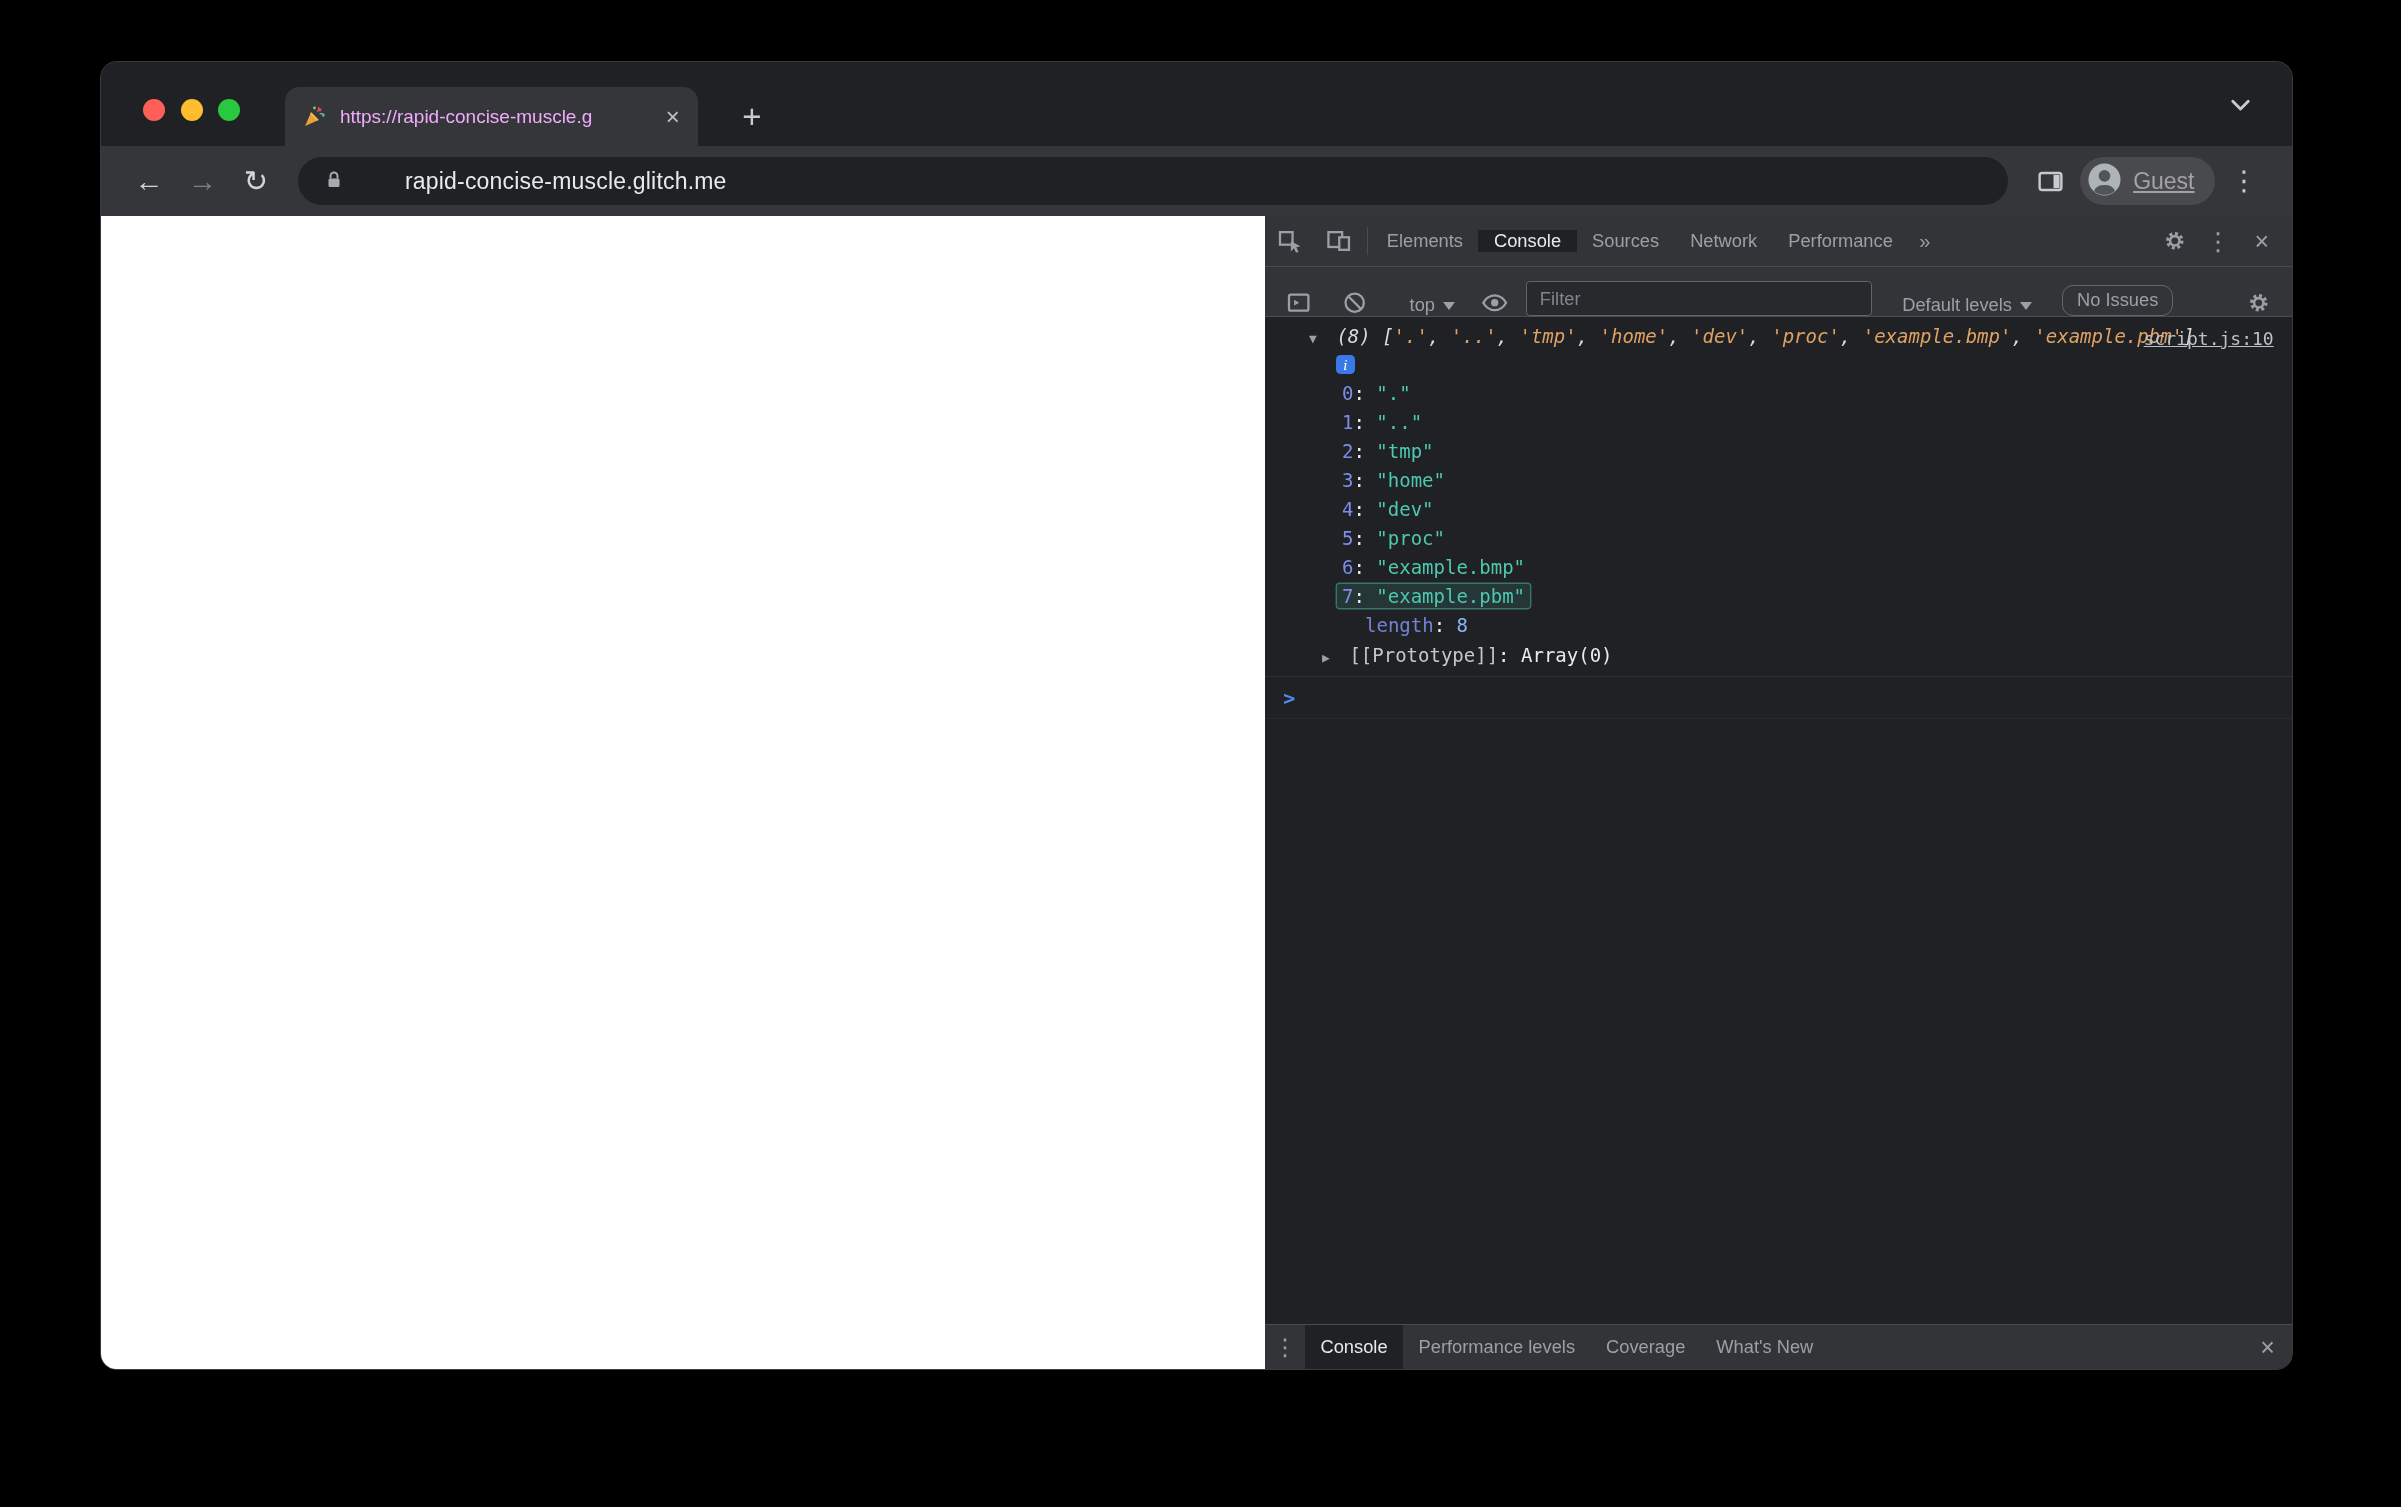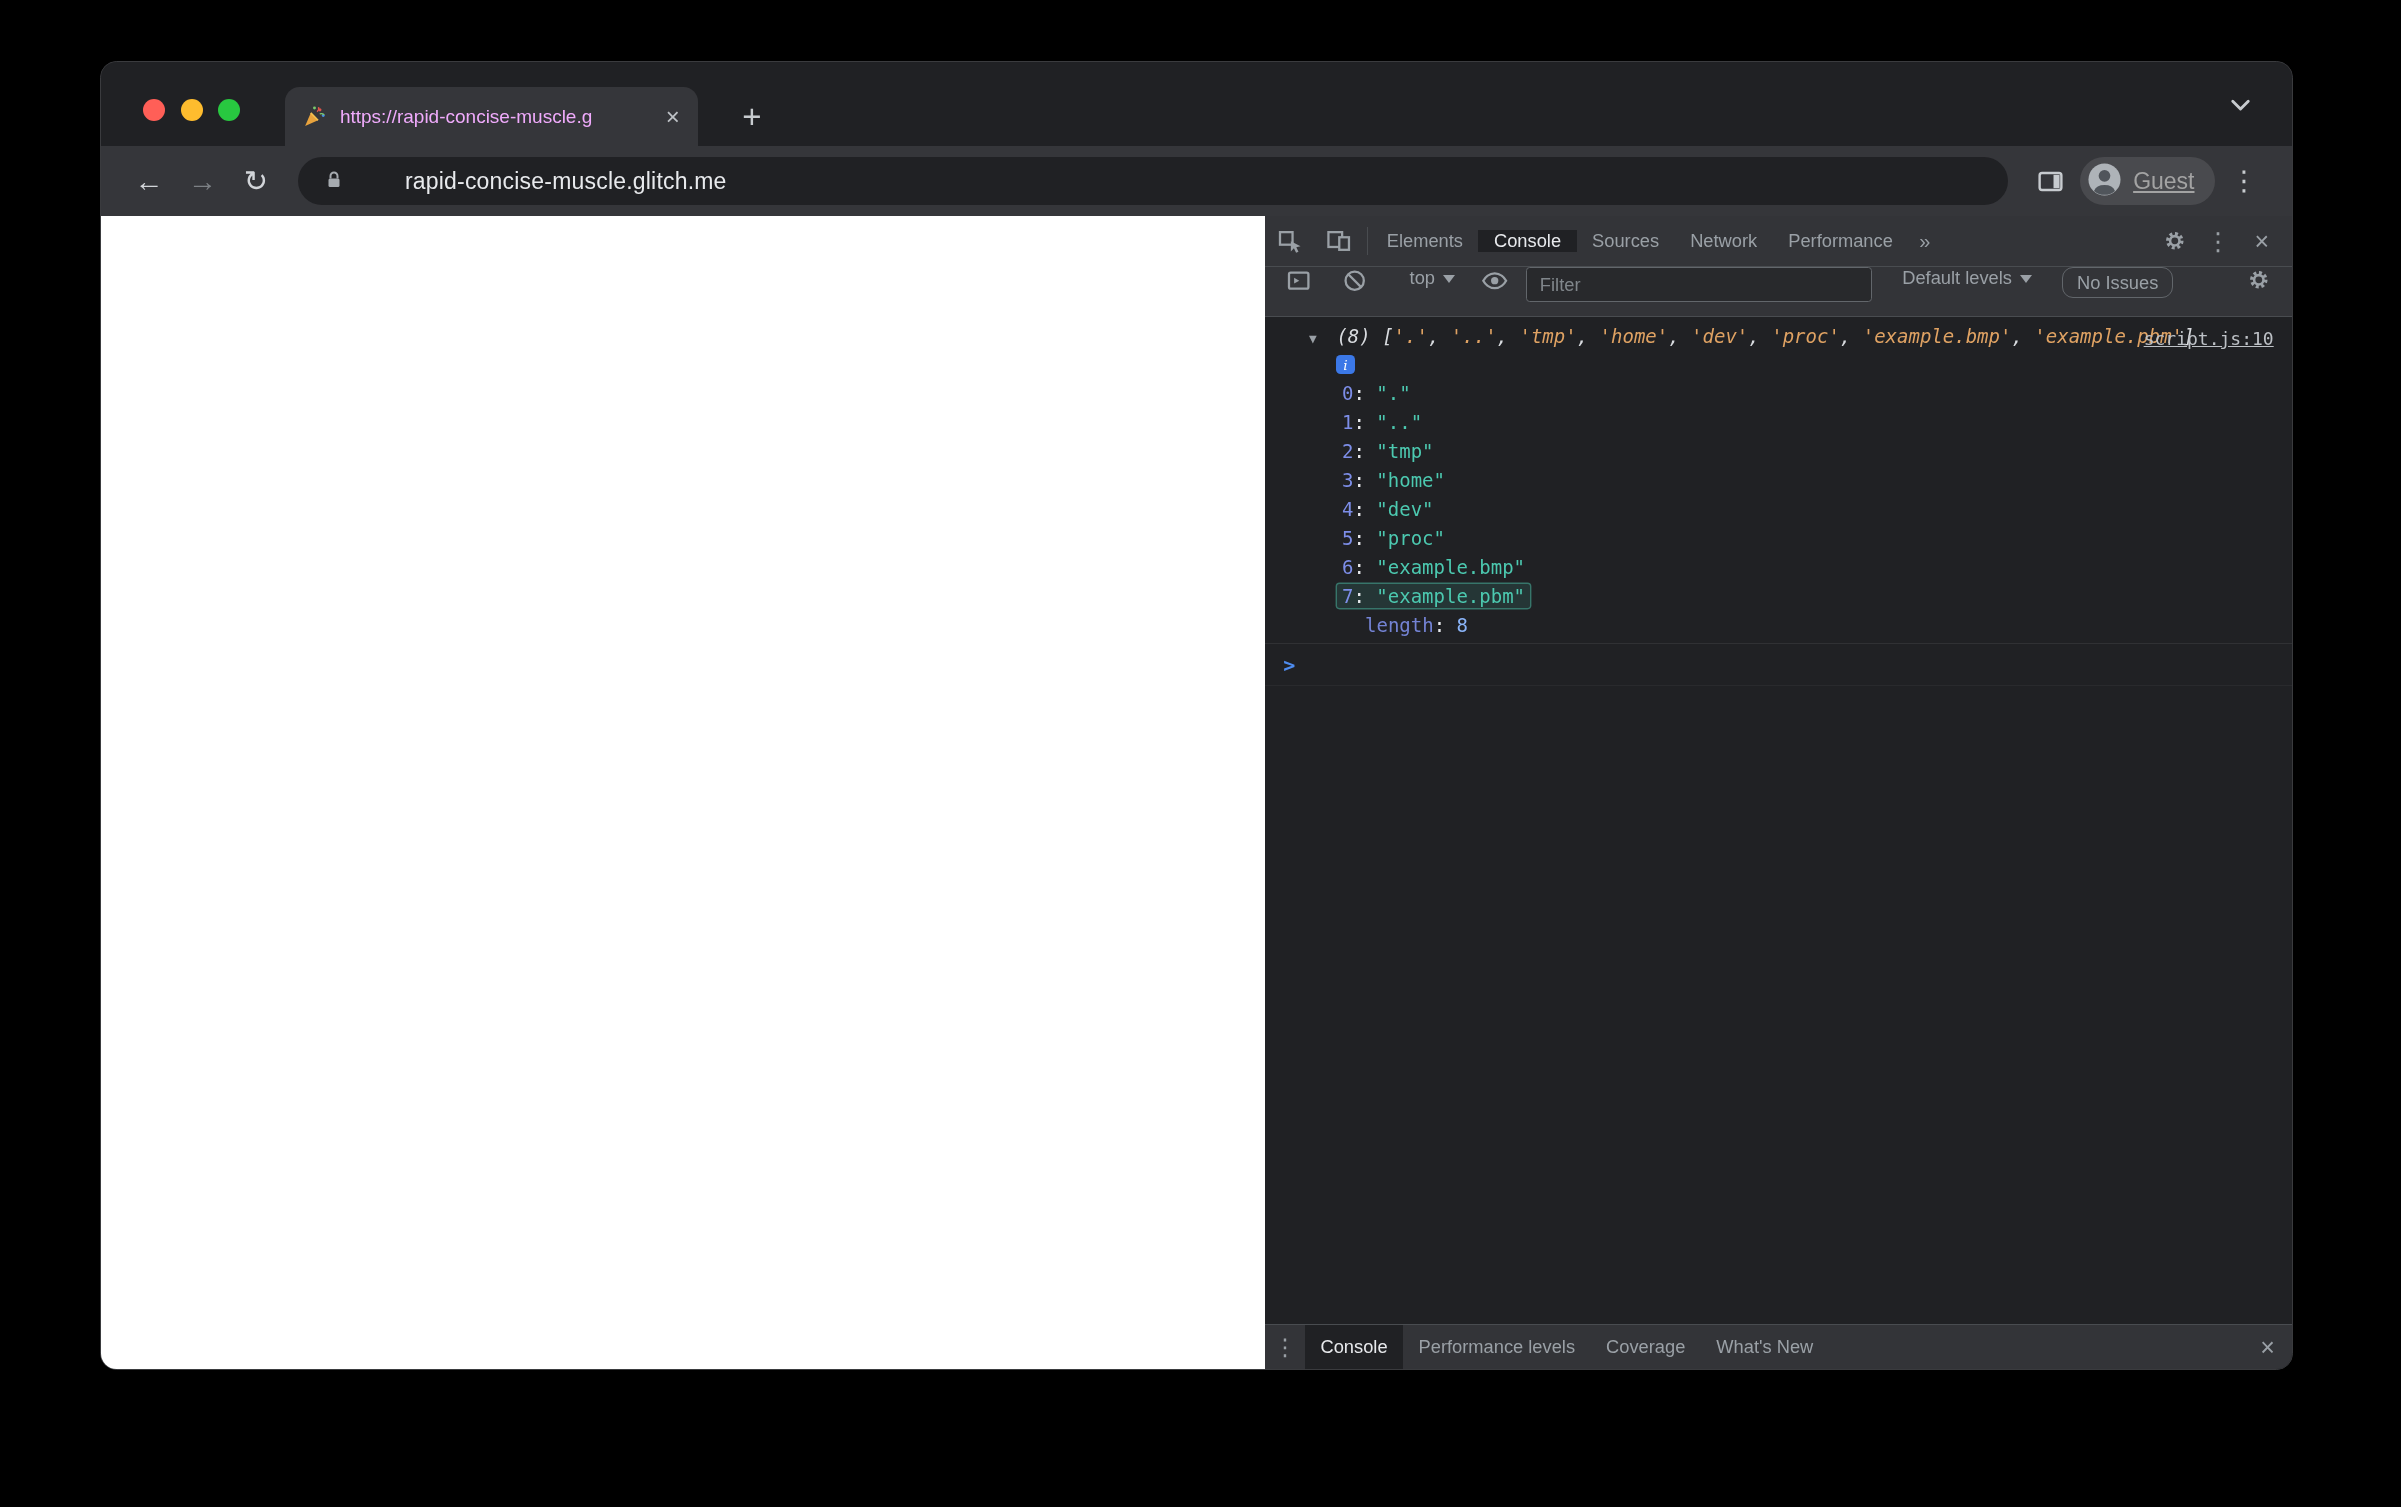--- a/index.html
+++ b/index.html
@@ -60,21 +60,21 @@
   .dt-sep { width:0.9px; background:#494c50; margin:11px 3.7px; flex:none; }
   .dt-tabs { display:flex; align-items:center; }
   .dt-tab { padding:0 15.5px; display:flex; align-items:center; color:#9aa0a6; white-space:nowrap; }
   .dt-tab.selected { background:var(--devtools-bg,#202124); color:#e8eaed; }
   .dt-more { padding:0 11px; display:flex; align-items:center; font-size:20px; }
   .dt-right { margin-left:auto; display:flex; align-items:center; gap:1.8px; padding-right:9.1px; }
   .dt-right .glyphbtn { width:42px; height:42px; display:grid; place-items:center;
                         font-size:25px; color:#9aa0a6; }
 
   .dt-filterbar { height:50px; flex:none; background:var(--devtools-toolbar,#333438);
-                  border-bottom:0.9px solid #494c50; display:flex; align-items:flex-start;
+                  border-bottom:0.9px solid #494c50; display:flex; align-items:flex-end;
                   padding:0 9.1px; gap:7.3px; font-size:18.3px; }
   .dt-ctx { display:flex; align-items:center; gap:8.2px; padding:0 7.3px; }
   .caret { width:0; height:0; border-left:6.4px solid transparent; border-right:6.4px solid transparent;
            border-top:8.2px solid #9aa0a6; margin-top:2.7px; }
   .dt-filter { width:346px; height:35px; background:#28292c; border:1.4px solid #62666b;
                border-radius:3.7px; color:#e8eaed; font-size:18.3px; padding:0 12.8px; outline:none;
                font-family:"Liberation Sans", sans-serif; }
   .dt-filter::placeholder { color:#80868b; }
   .dt-issues { border:1.4px solid #62666b; border-radius:11px; padding:3.7px 13.7px;
                color:#9aa0a6; white-space:nowrap; }
@@ -278,20 +278,21 @@
               </div>
               <div class="crow entry"><span><span class="idx">0</span><span class="sep">: </span><span class="sval">"."</span></span></div>
               <div class="crow entry"><span><span class="idx">1</span><span class="sep">: </span><span class="sval">".."</span></span></div>
               <div class="crow entry"><span><span class="idx">2</span><span class="sep">: </span><span class="sval">"tmp"</span></span></div>
               <div class="crow entry"><span><span class="idx">3</span><span class="sep">: </span><span class="sval">"home"</span></span></div>
               <div class="crow entry"><span><span class="idx">4</span><span class="sep">: </span><span class="sval">"dev"</span></span></div>
               <div class="crow entry"><span><span class="idx">5</span><span class="sep">: </span><span class="sval">"proc"</span></span></div>
               <div class="crow entry"><span><span class="idx">6</span><span class="sep">: </span><span class="sval">"example.bmp"</span></span></div>
               <div class="crow entry"><span class="hl"><span class="idx">7</span><span class="sep">: </span><span class="sval">"example.pbm"</span></span></div>
               <div class="crow lenrow"><span class="lenkey">length</span><span class="sep">: </span><span class="numval">8</span></div>
+              <div class="crow protorow"><span class="tri">▶</span><span class="protokey">[[Prototype]]</span><span class="sep">: </span><span class="protoval">Array(0)</span></div>
             </div>
           <div class="prompt-row">
             <span class="prompt-chevron">&gt;</span>
           </div>
         </div>
 
         <div class="dt-drawer">
           <div class="drawer-kebab">⋮</div>
           <div class="drawer-tabs">
               <div class="dt-tab selected">Console</div>

